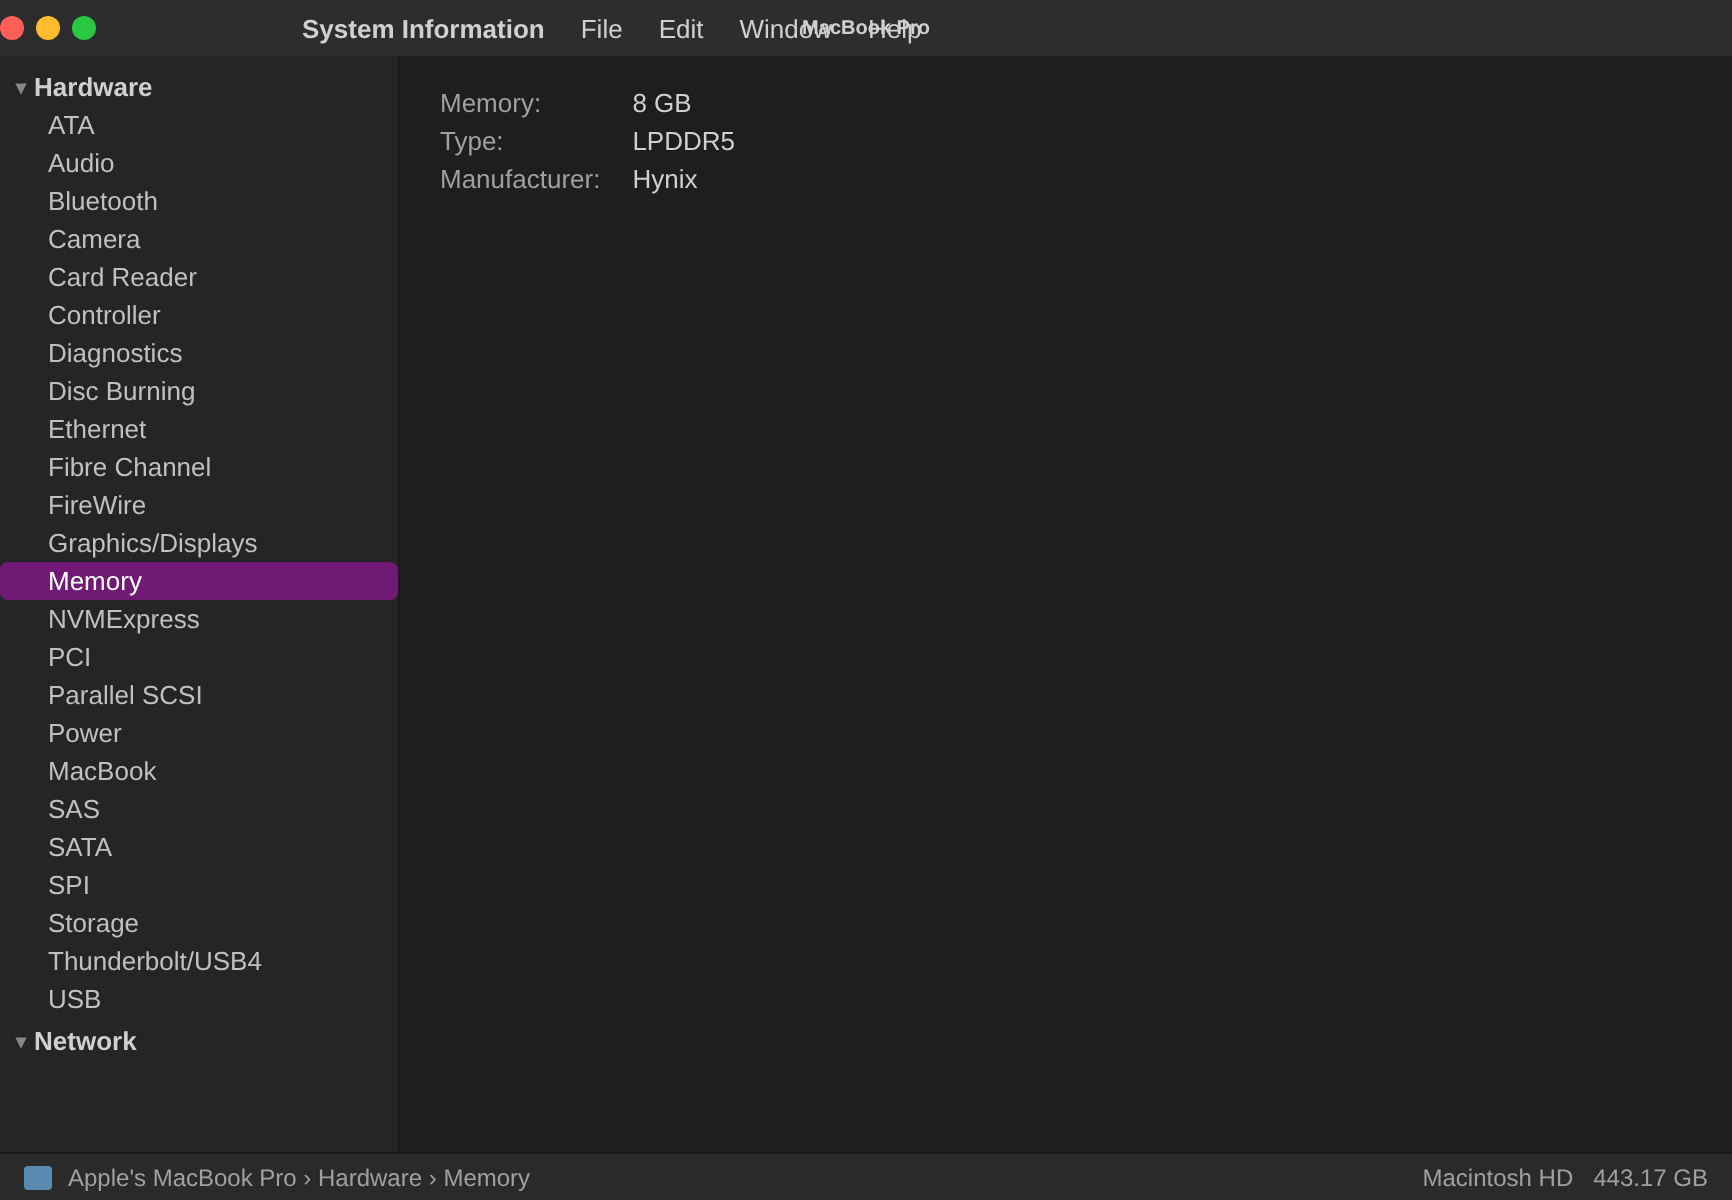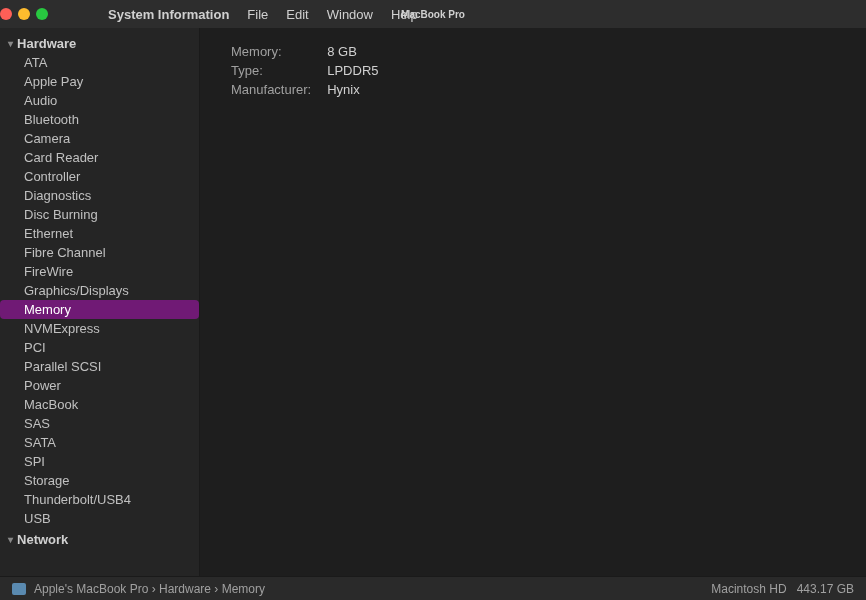--- a/index.html
+++ b/index.html
@@ -41,21 +41,21 @@
     .tl-maximize { background: #28c840; }
     .menu-bar {
       display: flex;
       align-items: center;
       position: absolute;
       left: 0; right: 0; top: 0; bottom: 0;
     }
     .menu-items {
       display: flex;
       gap: 2px;
-      margin-left: 52px;
+      margin-left: 95px;
       align-items: flex-start;
       height: 100%;
     }
     .menu-item {
       padding: 0 8px;
       height: 100%;
       display: flex;
       align-items: center;
       color: #d0d0d0;
       font-size: 13px;
@@ -133,21 +133,20 @@
       flex-direction: column;
       overflow: hidden;
     }
     .content-body {
       flex: 1;
       padding: 16px 20px;
       overflow-y: auto;
     }
     .info-table {
       display: table;
-      margin-left: 11px;
     }
     .info-row {
       display: table-row;
     }
     .info-label {
       display: table-cell;
       color: #a0a0a0;
       padding-right: 16px;
       padding-bottom: 4px;
       font-size: 13px;
@@ -222,21 +221,20 @@
 
   <div class="sidebar">
 
     <div class="sidebar-section">
       <div class="sidebar-group-header">
         <span class="chevron">▾</span>
         <span>Hardware</span>
       </div>
       <div id="hardware-items">
           <div class="sidebar-item">ATA</div>
-          <div class="sidebar-item">Apple Pay</div>
           <div class="sidebar-item">Audio</div>
           <div class="sidebar-item">Bluetooth</div>
           <div class="sidebar-item">Camera</div>
           <div class="sidebar-item">Card Reader</div>
           <div class="sidebar-item">Controller</div>
           <div class="sidebar-item">Diagnostics</div>
           <div class="sidebar-item">Disc Burning</div>
           <div class="sidebar-item">Ethernet</div>
           <div class="sidebar-item">Fibre Channel</div>
           <div class="sidebar-item">FireWire</div>

